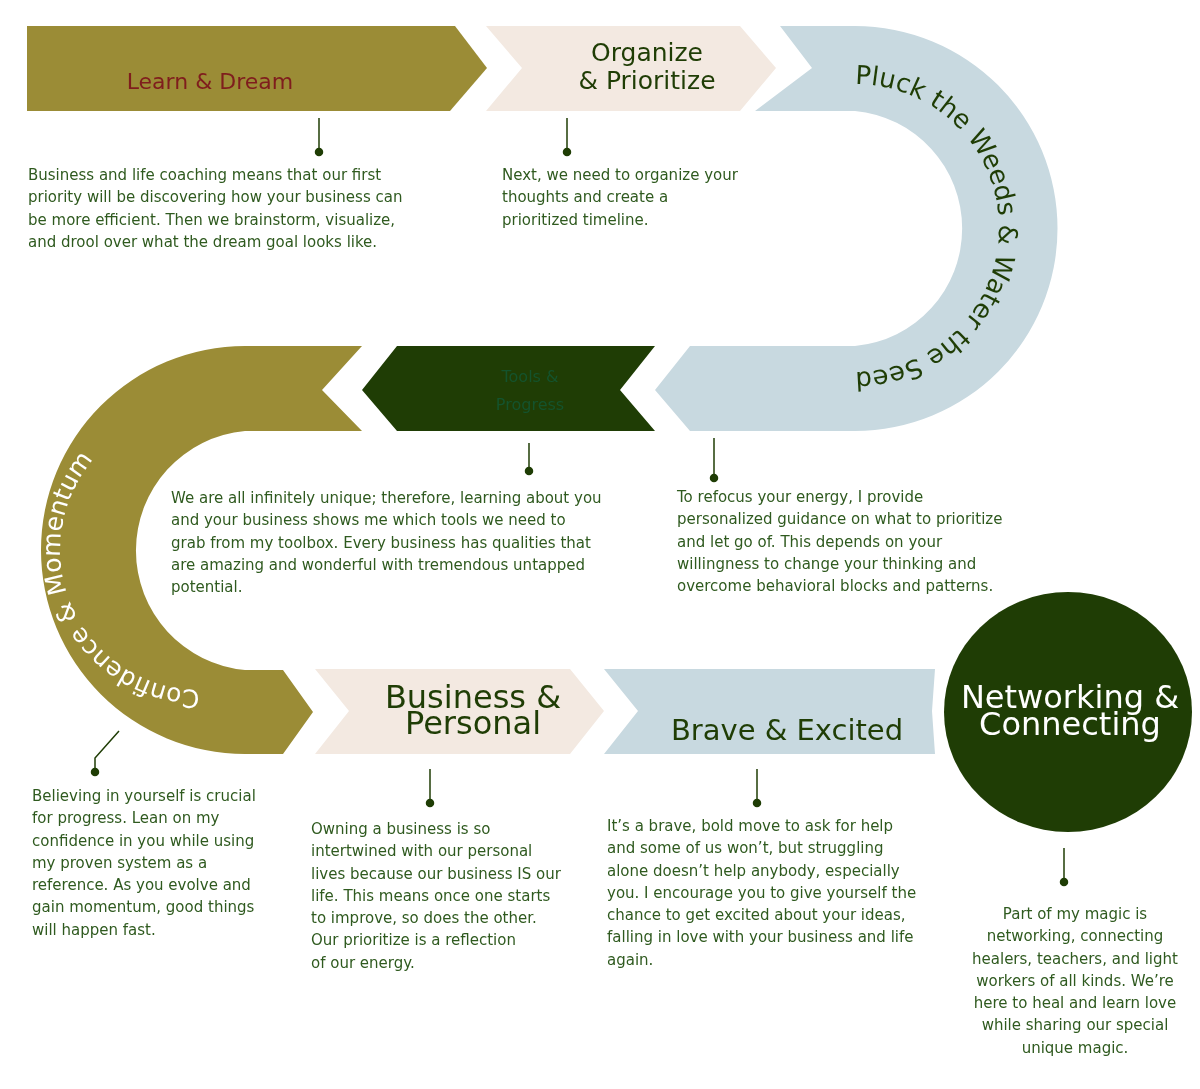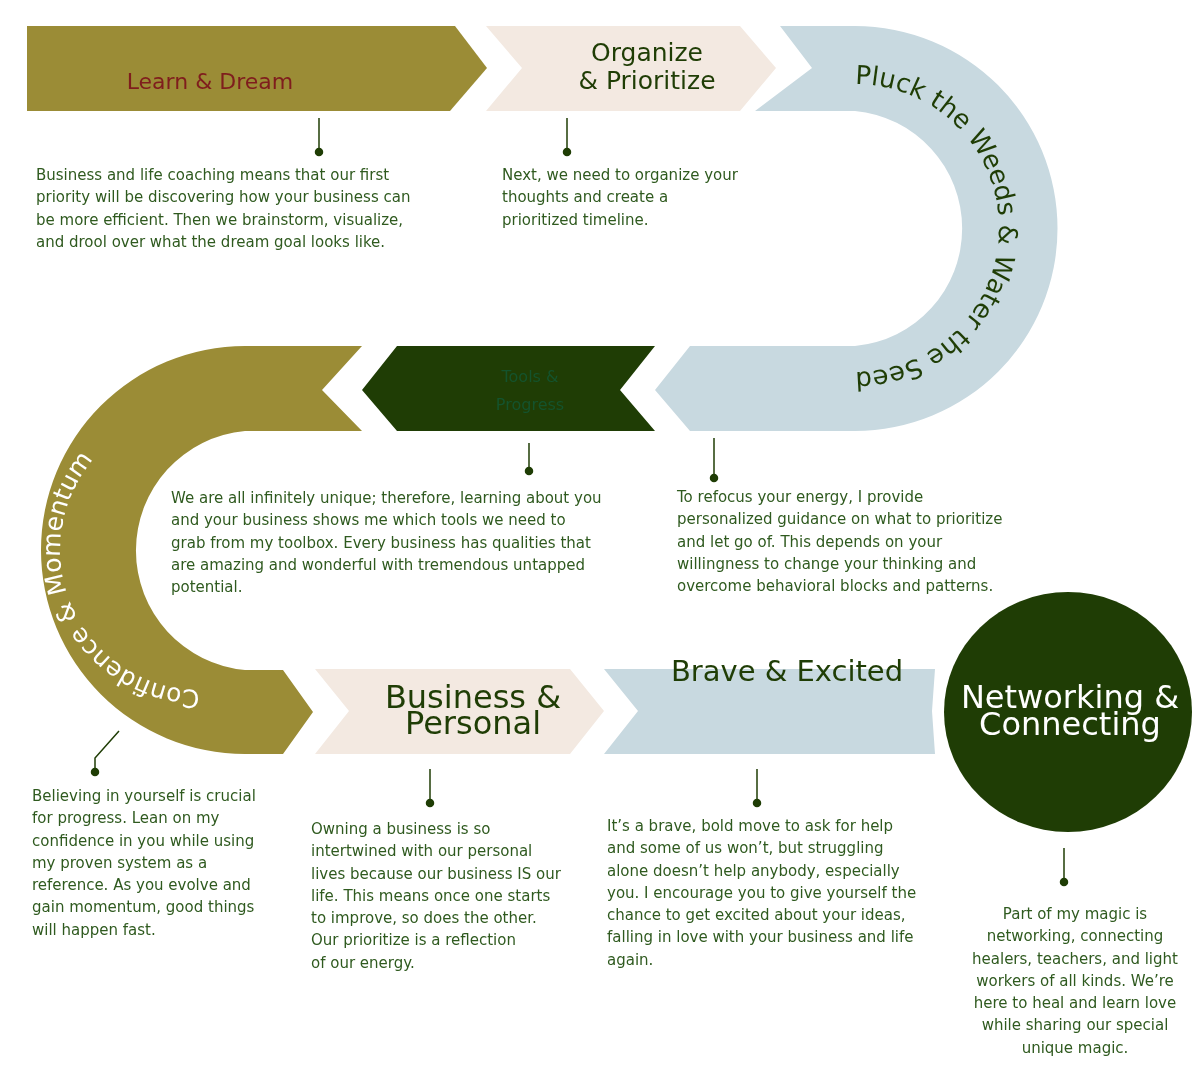--- a/index.html
+++ b/index.html
@@ -63,25 +63,25 @@
   </g>
 </svg>
 
 <div class="label" style="left:60px; top:64px; width:300px; font-size:22px; color:#7f1d1d; line-height:36px;">Learn &amp; Dream</div>
 <div class="label" style="left:555px; top:39px; width:184px; font-size:25px; color:#1f3d05;">Organize
 &amp; Prioritize</div>
 <div class="label" style="left:440px; top:363px; width:180px; font-size:16px; color:#14532d;">Tools &amp;
 Progress</div>
 <div class="label" style="left:383px; top:684px; width:180px; font-size:32px; color:#1f3d05; line-height:26px;">Business &amp;
 Personal</div>
-<div class="label" style="left:650px; top:654px; width:274px; font-size:29px; color:#1f3d05; line-height:34px;">Brave &amp; Excited</div>
+<div class="label" style="left:650px; top:713px; width:274px; font-size:29px; color:#1f3d05; line-height:34px;">Brave &amp; Excited</div>
 <div class="label" style="left:960px; top:684px; width:220px; font-size:32px; color:#ffffff; line-height:27px;">Networking &amp;
 Connecting</div>
 
-<div class="desc" style="left:36px; top:164px; width:440px;">Business and life coaching means that our first
+<div class="desc" style="left:28px; top:164px; width:440px;">Business and life coaching means that our first
 priority will be discovering how your business can
 be more efficient. Then we brainstorm, visualize,
 and drool over what the dream goal looks like.</div>
 <div class="desc" style="left:502px; top:164px; width:280px;">Next, we need to organize your
 thoughts and create a
 prioritized timeline.</div>
 <div class="desc" style="left:171px; top:487px; width:480px;">We are all infinitely unique; therefore, learning about you
 and your business shows me which tools we need to
 grab from my toolbox. Every business has qualities that
 are amazing and wonderful with tremendous untapped

